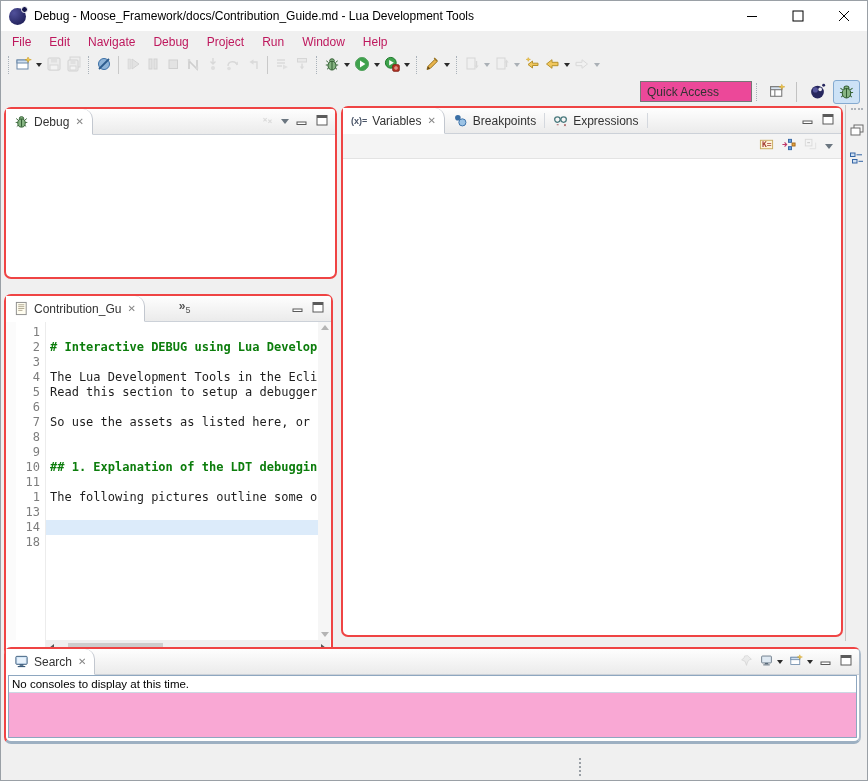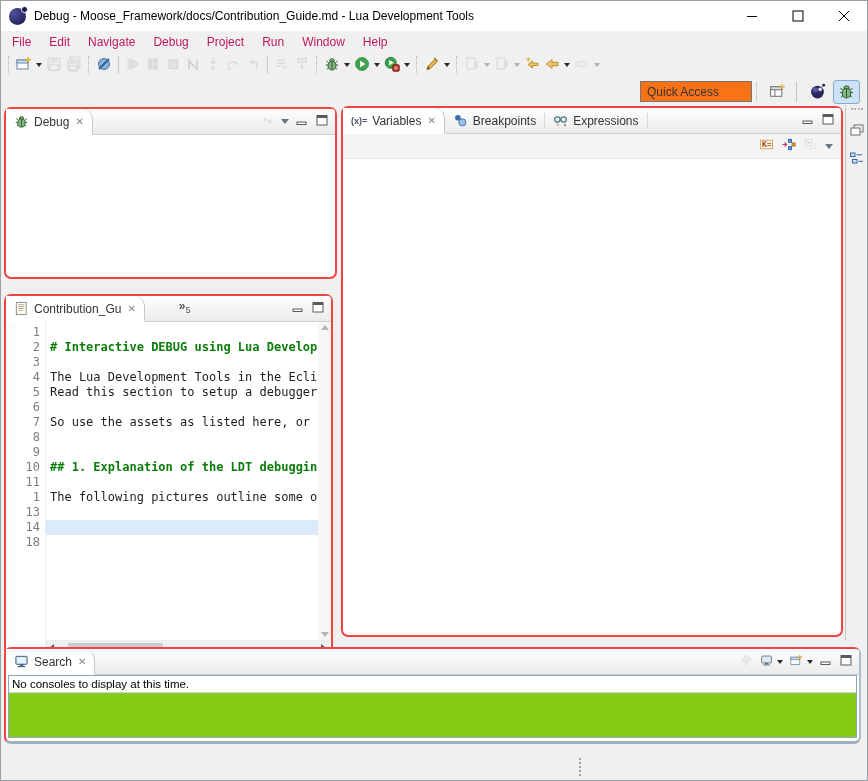--- a/index.html
+++ b/index.html
@@ -18,21 +18,21 @@
 
 .toolbar{height:26px;display:flex;align-items:center;padding-left:3px;background:#f0f0f0}
 .tbtn{height:22px;display:flex;align-items:center;padding:0 2px;border-radius:3px}
 .tbtn svg{width:16px;height:16px;flex:none}
 .dd{width:0;height:0;border-left:3.5px solid transparent;border-right:3.5px solid transparent;border-top:4px solid #2b2b2b;margin-left:4px}
 .dim svg{opacity:.5;filter:grayscale(1)}
 .dim .dd{border-top-color:#aab0b6}
 .tb-sep{width:1px;height:18px;background:#c9c9c9;margin:0 4px}
 .tb-grip{width:2px;height:18px;border-left:1px dotted #aab2ba;margin:0 4px}
 .quickrow{height:27px;display:flex;align-items:center;justify-content:flex-end;padding-right:7px;background:#f0f0f0}
-.qa-box{width:112px;height:21px;border:1px solid #767676;background:#f97316;display:flex;align-items:center;padding-left:6px;color:#333}
+.qa-box{width:112px;height:21px;border:1px solid #767676;background:#ec4899;display:flex;align-items:center;padding-left:6px;color:#333}
 .persp-btn{width:27px;height:24px;display:flex;align-items:center;justify-content:center;border-radius:3px;margin-left:2px}
 .persp-btn svg{width:17px;height:17px}
 .persp-btn.selected{background:#cde2f6;border:1px solid #84aad0}
 .vr{width:1px;height:20px;background:#c2c2c2;margin:0 5px}
 
 .main{position:relative;height:641px;background:#f0f0f0}
 .part{position:absolute;background:#fff;border:2px solid #ef4444;border-radius:7px}
 .phead{height:26px;background:linear-gradient(#fefefe,#ebebeb);border-bottom:1px solid #ccd1d8;display:flex;align-items:stretch;border-radius:3px 3px 0 0}
 .tab{display:flex;align-items:center;padding:0 8px;color:#333;white-space:nowrap}
 .tab.active{background:#fff;border-right:1px solid #c2c7cf;border-radius:0 10px 0 0;margin-bottom:-1px;border-bottom:1px solid #fff}
@@ -62,21 +62,21 @@
 .hthumb{width:95px;height:10px;background:#cdcdcd;margin-left:14px}
 
 .vtools{height:25px;background:#f4f4f4;border-bottom:1px solid #e3e3e3;display:flex;align-items:center;justify-content:flex-end;padding-right:8px;gap:7px}
 .vtools svg{width:15px;height:15px}
 .varsico{font-size:9px;color:#4a5568;letter-spacing:0;font-weight:bold}
 
 .trim{position:absolute;right:0;top:0;width:22px;height:536px;border-left:1px solid #c6c6c6;display:flex;flex-direction:column;align-items:center;padding-top:3px;gap:10px}
 .trim-grip{width:12px;height:4px;border-top:2px dotted #aeb4ba}
 .trim svg{width:16px;height:16px}
 
-.con-body{position:absolute;top:26px;left:2px;right:2px;bottom:3px;border:1px solid #8ea7c0;background:#84cc16}
+.con-body{position:absolute;top:26px;left:2px;right:2px;bottom:3px;border:1px solid #8ea7c0;background:#f9a8d4}
 .con-msg{height:17px;line-height:16px;padding-left:3px;background:#fff;border-bottom:1px solid #ccd8e4;font-size:11.5px;color:#000}
 .console-part{border-bottom:3px solid #9db0c2;border-right:2px solid #aebccb}
 
 .statusbar{position:absolute;left:0;bottom:0;width:100%;height:36px;background:#f0f0f0}
 .status-grip{position:absolute;left:578px;top:14px;width:4px;height:18px;border-left:2px dotted #9aa0a6}
 .viewmenu{width:0;height:0;border-left:4px solid transparent;border-right:4px solid transparent;border-top:5px solid #6b7680}
 </style>
 </head>
 <body>
 

